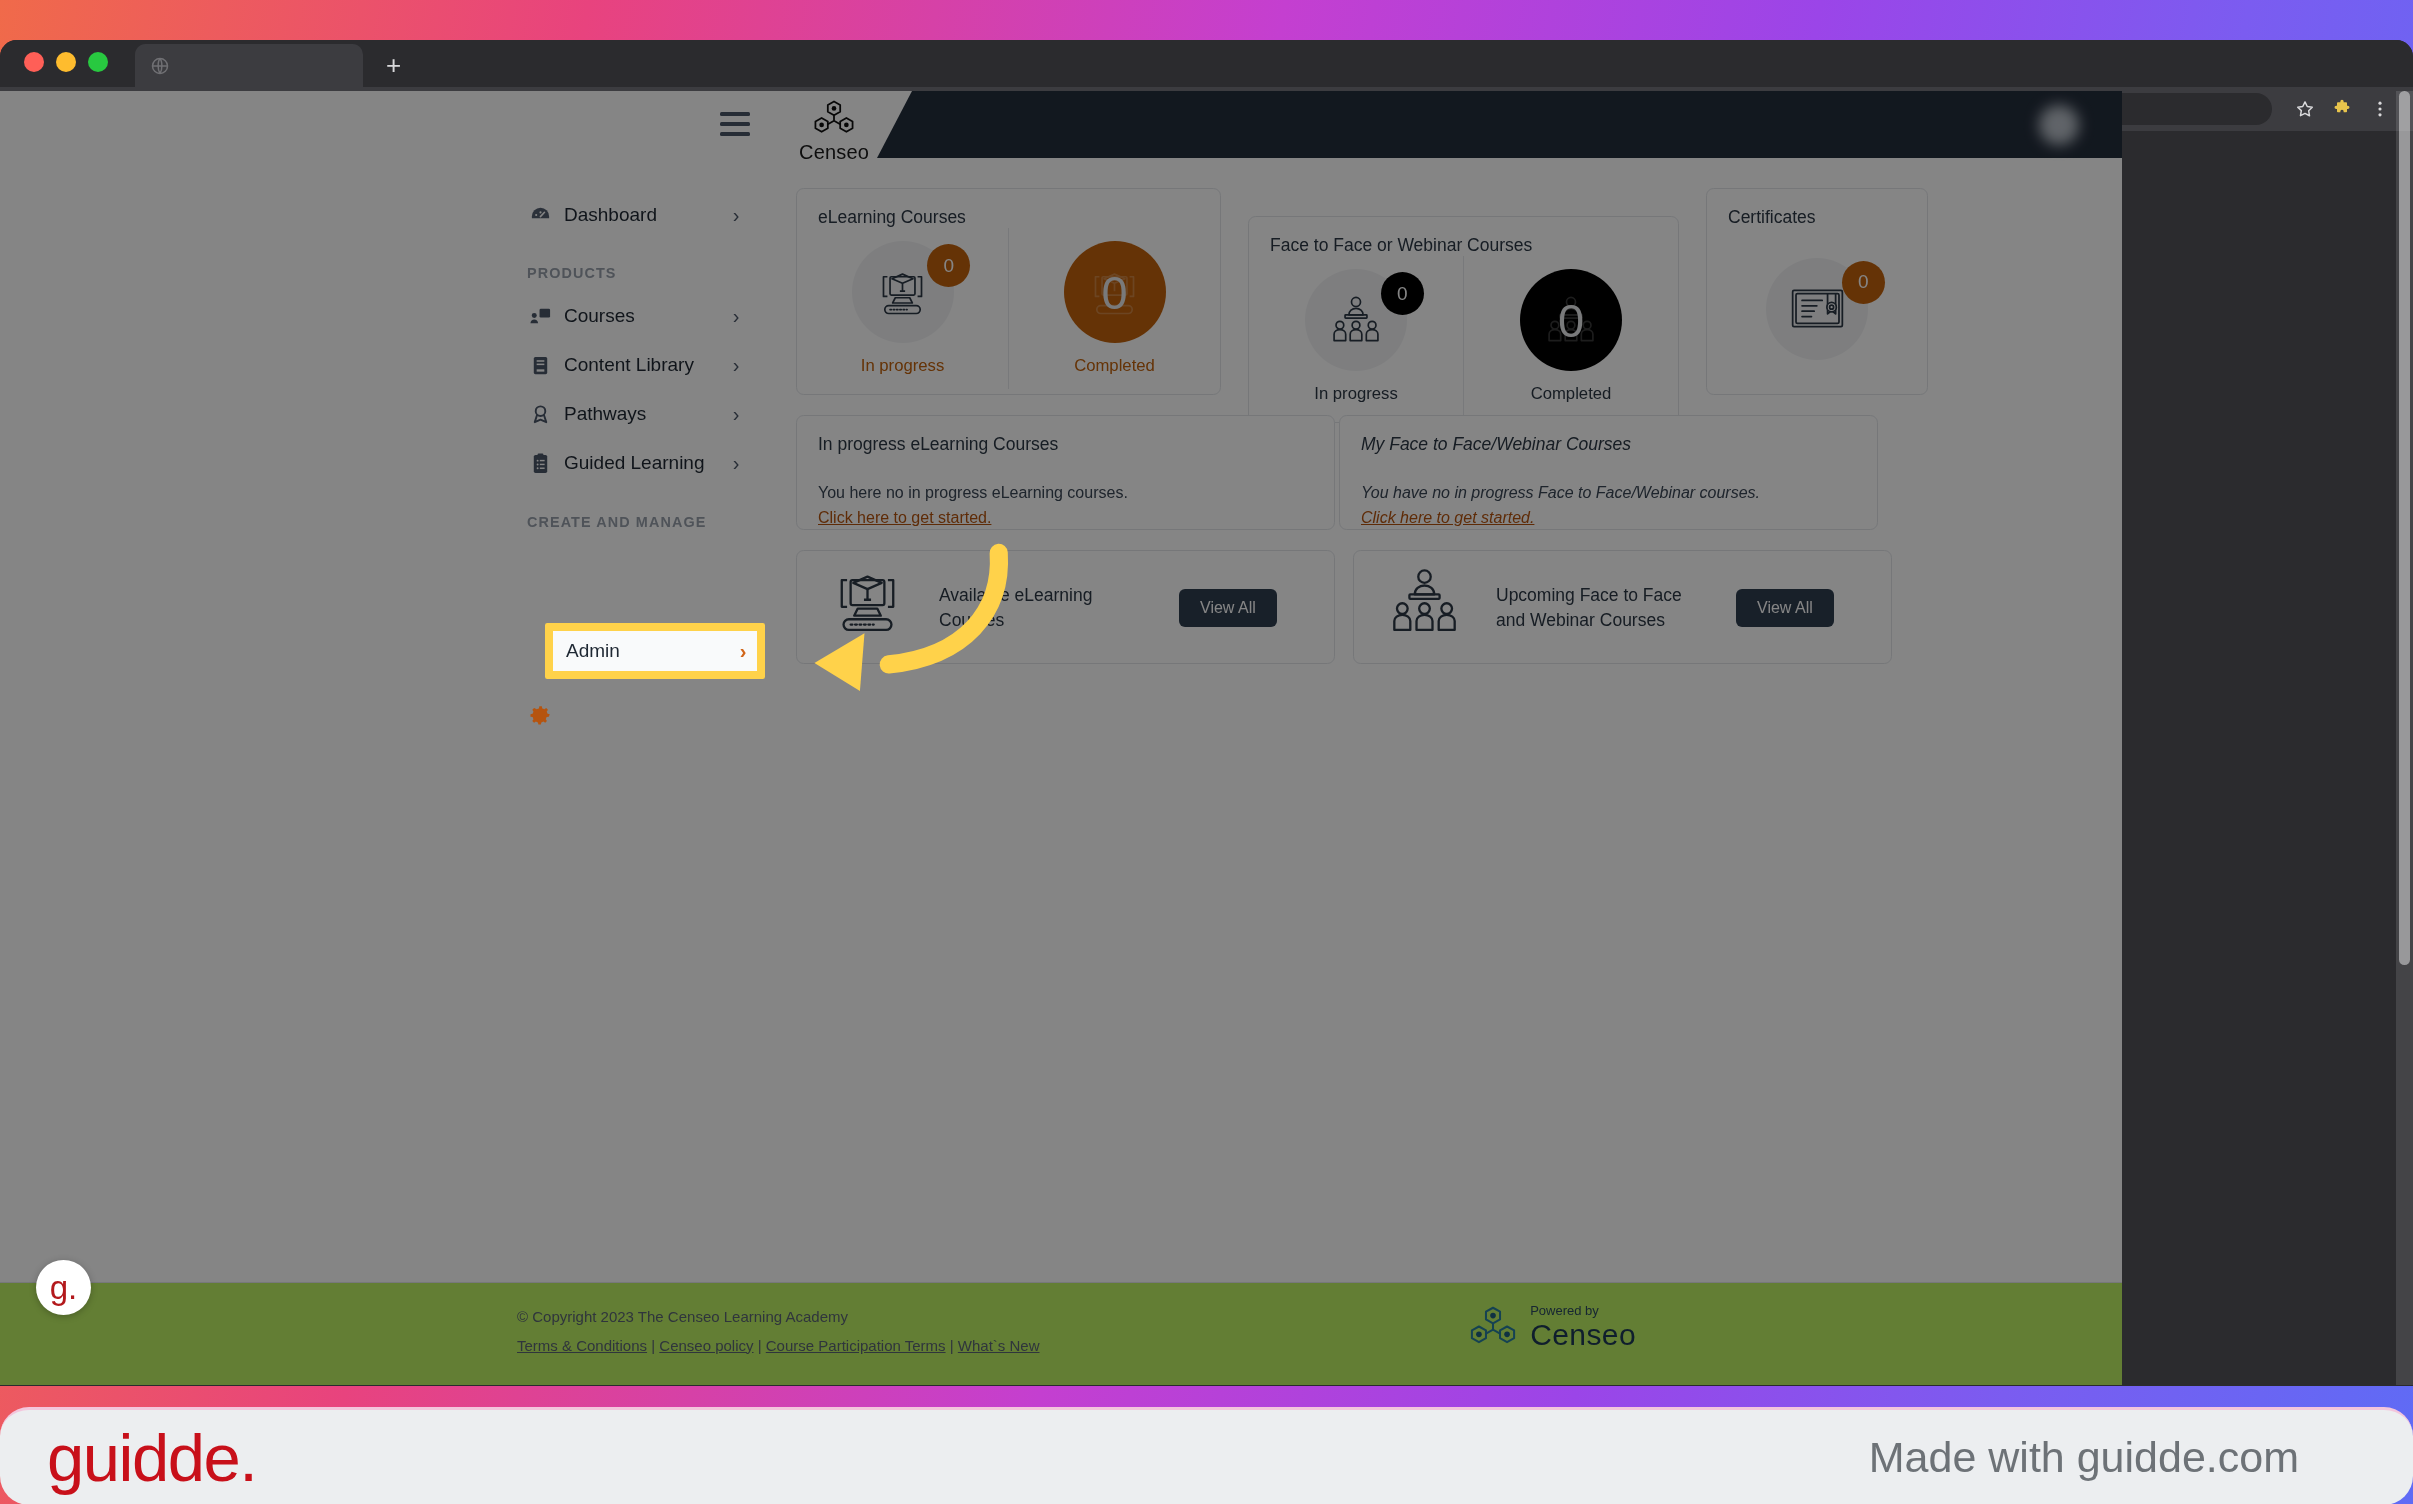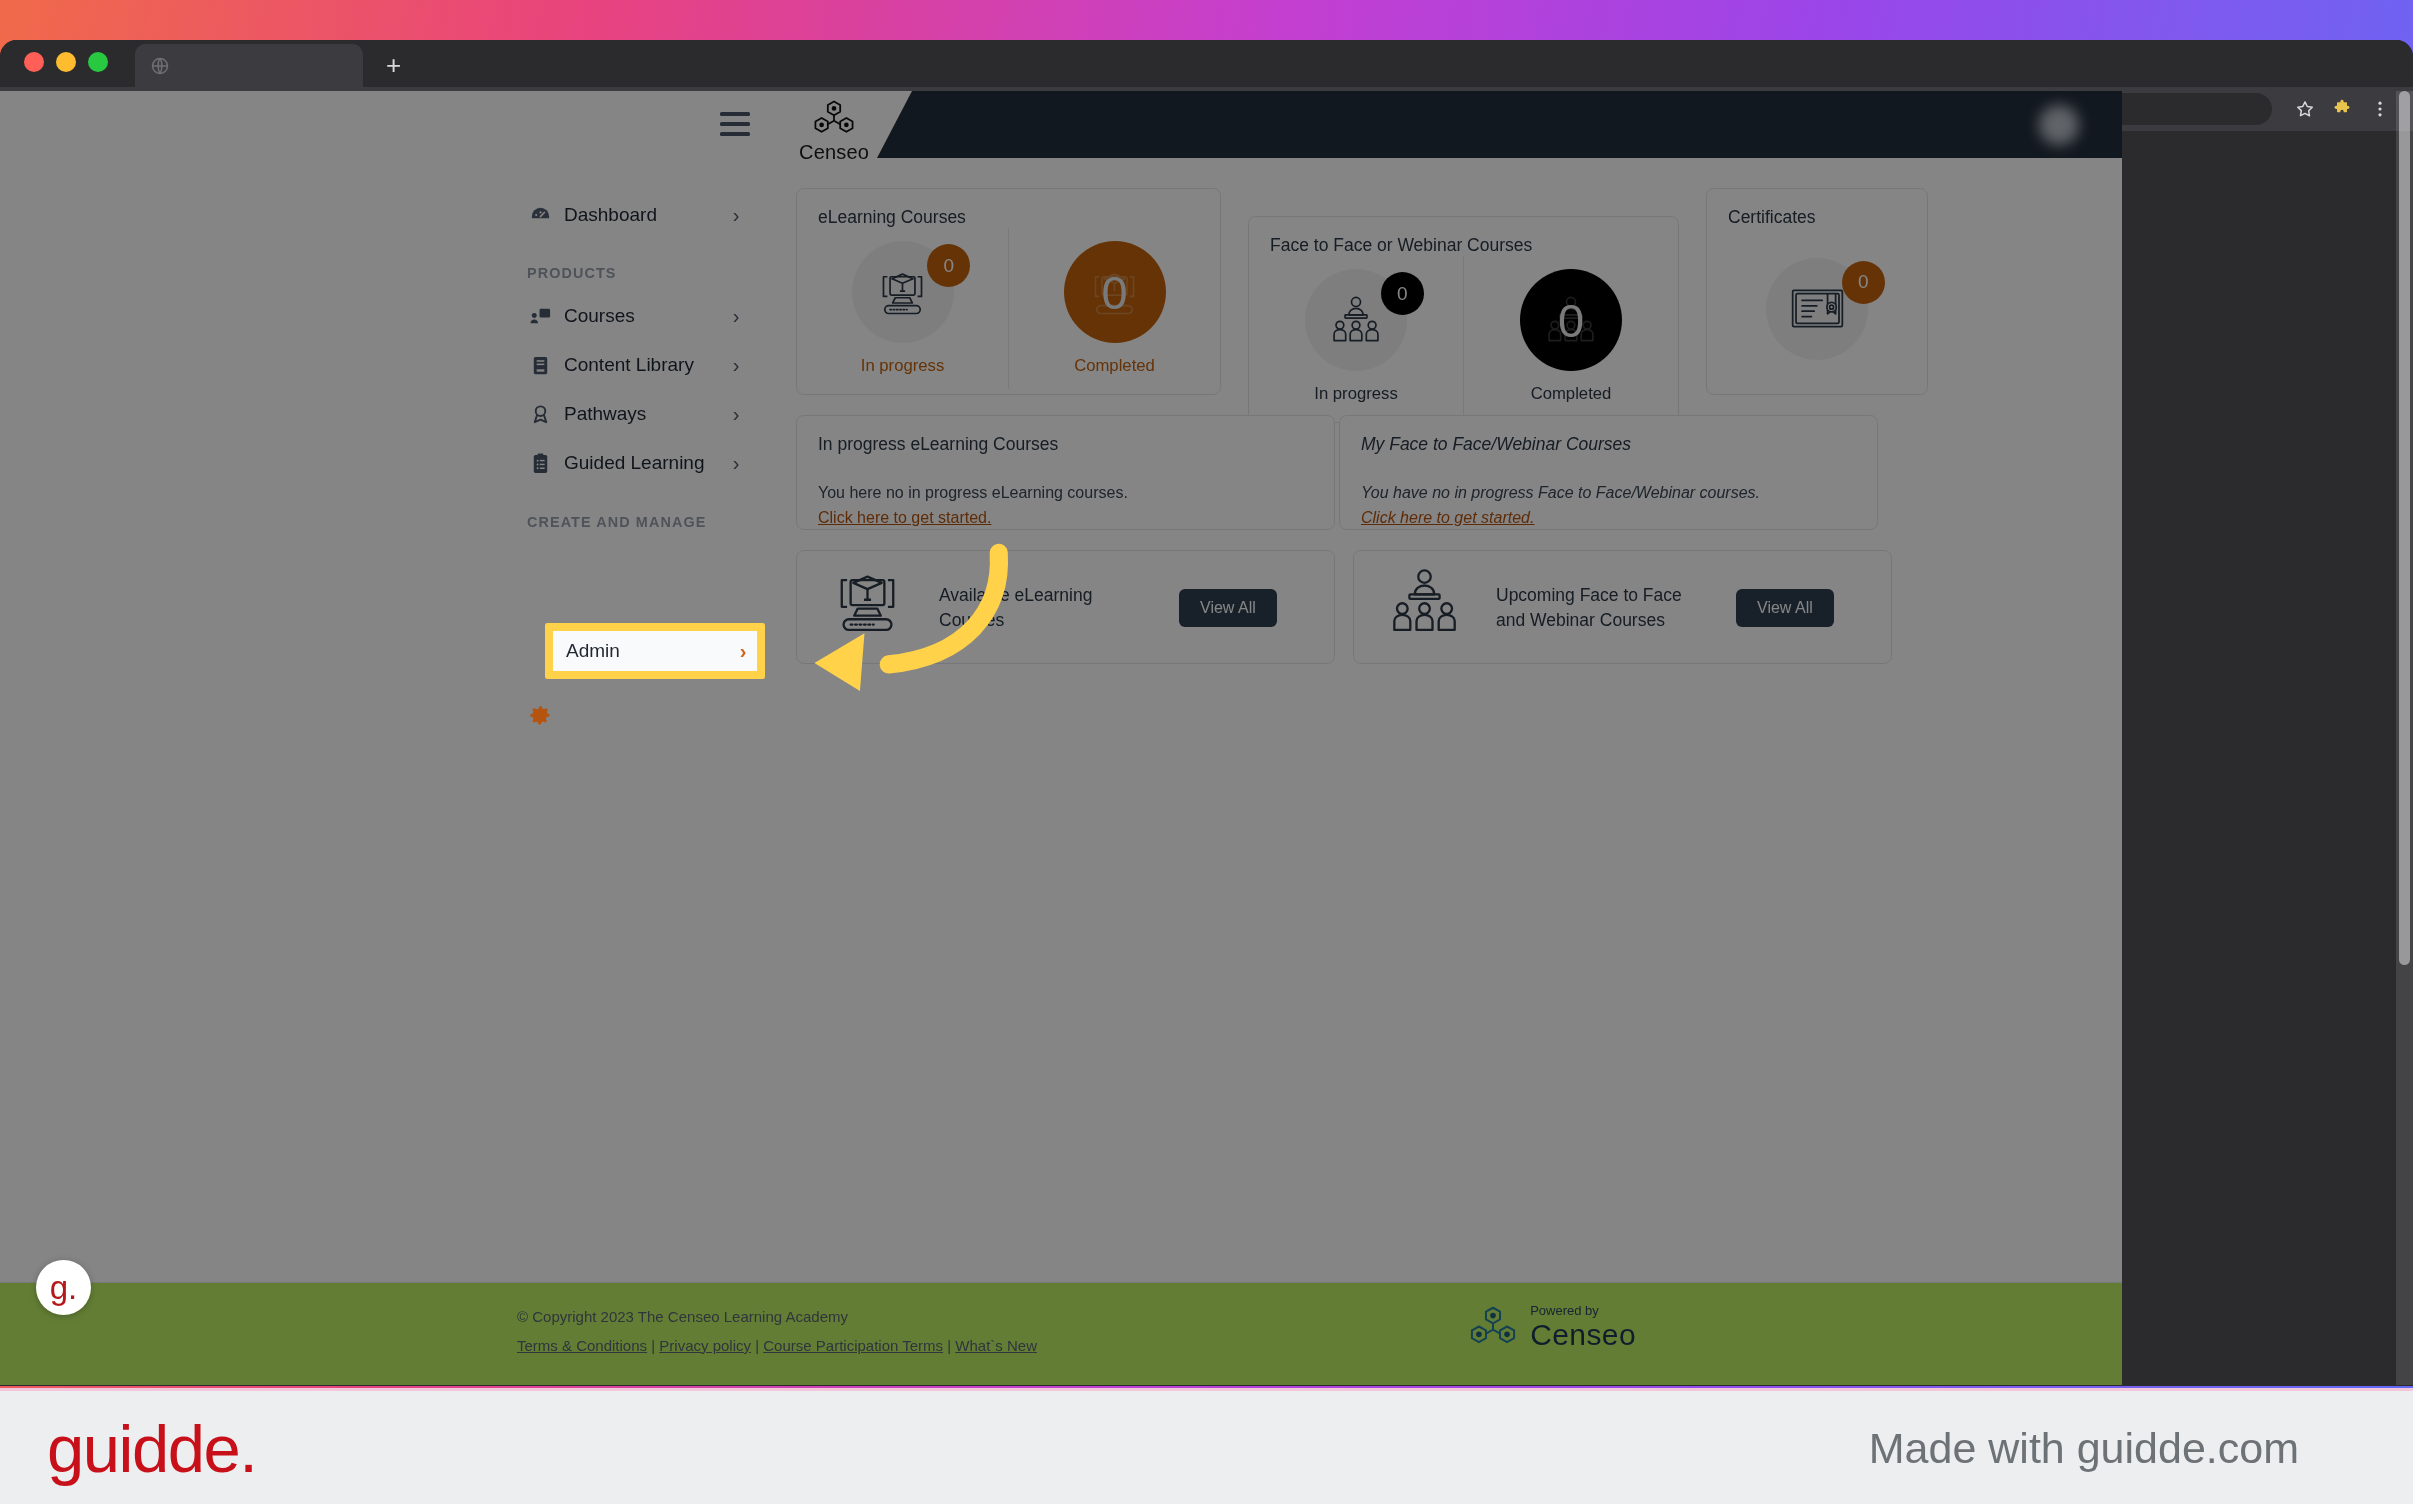--- a/index.html
+++ b/index.html
@@ -347,26 +347,27 @@
     position: absolute; top: 0; left: 3px;
     width: 10.6px; height: 874px;
     background: rgba(255,255,255,0.45);
     border-radius: 5.3px;
   }
 
   
   #guidde-bar {
     position: absolute;
     left: 0; bottom: 0;
-    width: 2413px; height: 117px;
+    width: 2413px; height: 98px;
     background: #eceef0;
     display: flex; align-items: center;
     justify-content: space-between;
     padding: 0 114px 0 47px;
     border-top: 3px solid #f3c6dc;
+    border-radius: 29px;
   }
   #guidde-wordmark {
     color: #c8101a; font-size: 67px; letter-spacing: -1.5px; line-height: 1;
   }
   #guidde-made {
     color: #6d7277; font-size: 43px;
   }
 </style>
 </head>
 <body>
@@ -713,21 +714,21 @@
       </div>
     </main>
   </div>
 
   <footer id="app-footer">
     <div id="footer-copy">
       <div>© Copyright 2023 The Censeo Learning Academy</div>
       <div id="footer-links">
         <a href="#">Terms &amp; Conditions</a>
         <span id="footer-sep">|</span>
-        <a href="#">Privacy policy</a>
+        <a href="#">Censeo policy</a>
         <span>|</span>
         <a href="#">Course Participation Terms</a>
         <span>|</span>
         <a href="#">What`s New</a>
       </div>
     </div>
     <div id="footer-powered">
       <span>
         <svg viewBox="0 0 64 52" width="50" height="41" fill="none" stroke="#2a7f9e" stroke-width="2.6" stroke-linejoin="round">
           <path d="M32 2l9 5v10l-9 5-9-5V7z"></path>

